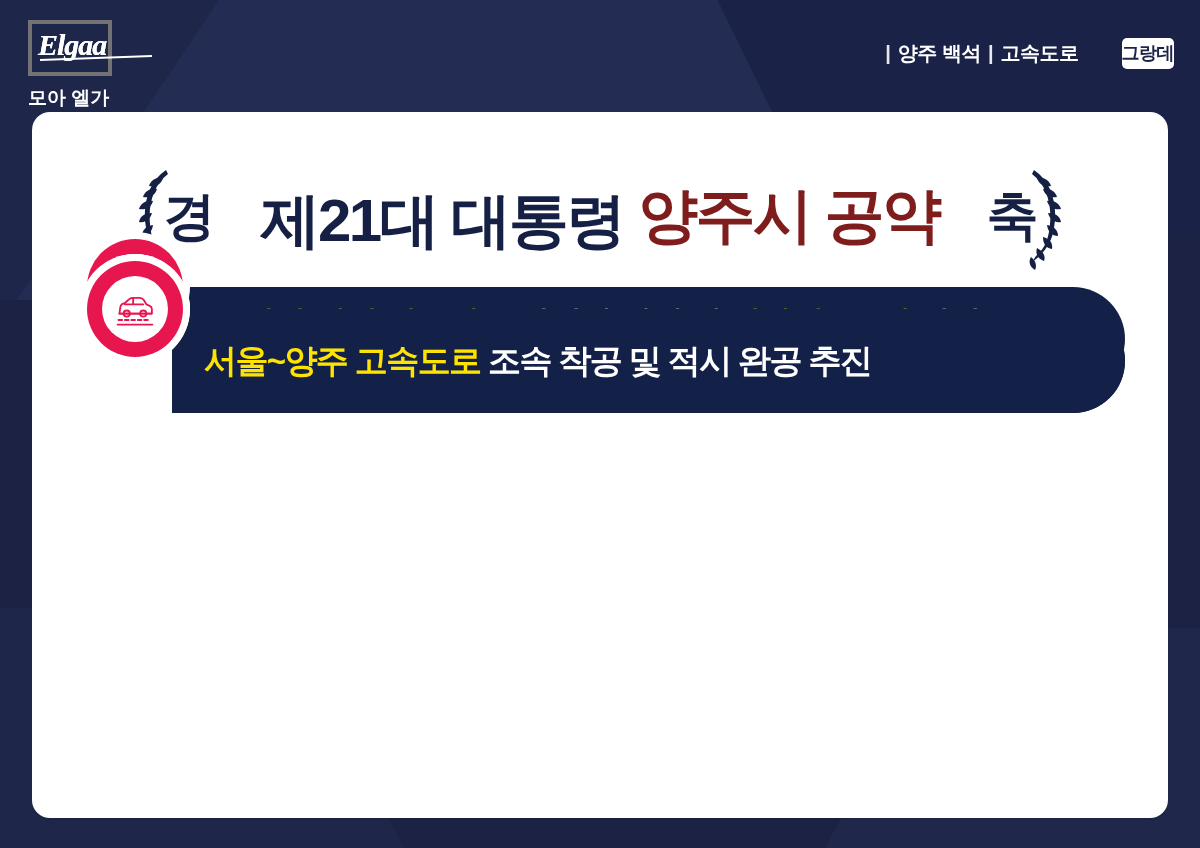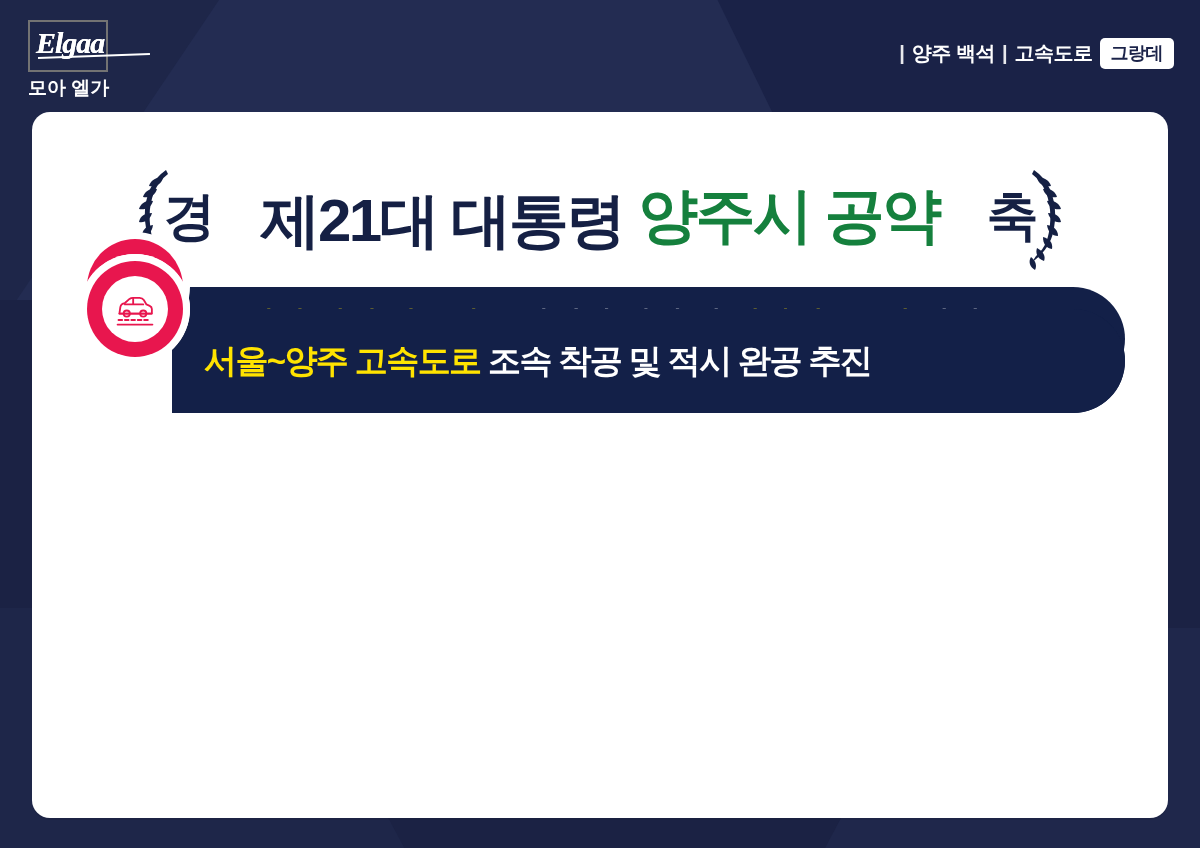--- a/index.html
+++ b/index.html
@@ -18,53 +18,53 @@
      background:#1a2247;transform:skewX(26deg);transform-origin:top left;}
   .bg-diag-c{position:absolute;top:-60px;left:-80px;width:520px;height:360px;
      background:#212a4f;transform:skewX(-22deg);transform-origin:top left;opacity:.55;}
   .bg-diag-d{position:absolute;bottom:-180px;left:-140px;width:640px;height:420px;
      background:#212a4f;transform:skewX(28deg);transform-origin:bottom left;opacity:.55;}
   .bg-diag-e{position:absolute;bottom:-160px;right:-160px;width:620px;height:380px;
      background:#232c52;transform:skewX(-28deg);transform-origin:bottom right;opacity:.5;}
 
   
   .logo-wrap{position:absolute;left:28px;top:20px;width:190px;}
-  .logo-box{width:76px;height:48px;border:2px solid #737373;position:relative;}
+  .logo-box{width:76px;height:48px;border:4px solid #737373;position:relative;}
   .logo-script{
      position:absolute;left:6px;top:4px;width:120px;
      color:#ffffff;font-family:"Liberation Serif","DejaVu Serif",serif;
      font-style:italic;font-weight:700;font-size:30px;letter-spacing:-1px;
      text-shadow:0 0 0 #fff;white-space:nowrap;}
   .logo-script::after{
      content:"";position:absolute;left:2px;bottom:3px;width:112px;height:2px;
      background:#ffffff;transform:rotate(-2deg);}
-  .logo-ko{margin-top:3px;color:#ffffff;font-size:19px;font-weight:700;letter-spacing:0px;}
+  .logo-ko{margin-top:9px;color:#ffffff;font-size:19px;font-weight:700;letter-spacing:0px;}
 
   .brandline{position:absolute;right:26px;top:38px;display:flex;align-items:center;gap:7px;}
   .brandline .bl-txt{color:#ffffff;font-size:20px;font-weight:700;letter-spacing:-0.5px;white-space:nowrap;}
   .brandline .bl-sep{color:#ffffff;font-size:20px;font-weight:700;opacity:.9;}
   .brandline .bl-badge{
      background:#ffffff;color:#1b2349;font-size:18px;font-weight:700;
-     padding:3px 11px 4px;border-radius:5px;letter-spacing:-0.5px;white-space:nowrap;}
+     padding:3px 0 4px;border-radius:5px;letter-spacing:-0.5px;white-space:nowrap;margin-left:36px;}
 
   
   .card{position:absolute;left:32px;top:112px;width:1136px;height:706px;
         background:#ffffff;border-radius:18px;box-shadow:0 2px 0 rgba(0,0,0,.06);}
 
   
   .headline{position:absolute;left:0;right:0;top:50px;display:flex;
      align-items:center;justify-content:center;gap:14px;}
   .wreath{position:relative;width:116px;height:108px;display:flex;
      align-items:center;justify-content:center;flex:0 0 auto;}
   .wreath svg{position:absolute;left:0;top:0;}
   .wreath .wch{position:relative;color:#152044;font-size:52px;font-weight:800;
      line-height:1;letter-spacing:-2px;z-index:2;}
   .hl-navy{color:#152044;font-size:60px;font-weight:800;letter-spacing:-2.5px;
      line-height:1;white-space:nowrap;margin-top:10px;}
-  .hl-pink{color:#15803d;font-size:60px;font-weight:800;letter-spacing:-2.5px;
+  .hl-pink{color:#7f1d1d;font-size:60px;font-weight:800;letter-spacing:-2.5px;
      line-height:1;white-space:nowrap;}
 
   
   .rows{position:absolute;left:0;top:175px;width:100%;}
   .row{position:relative;height:auto;margin-bottom:22px;}
   .row .pill{
      position:absolute;left:140px;width:953px;background:#132048;
      border-radius:0 52px 52px 0;display:flex;flex-direction:column;justify-content:center;
      padding:0 0 0 70px;box-sizing:border-box;}
   .row.r1 .pill{height:104px;}

